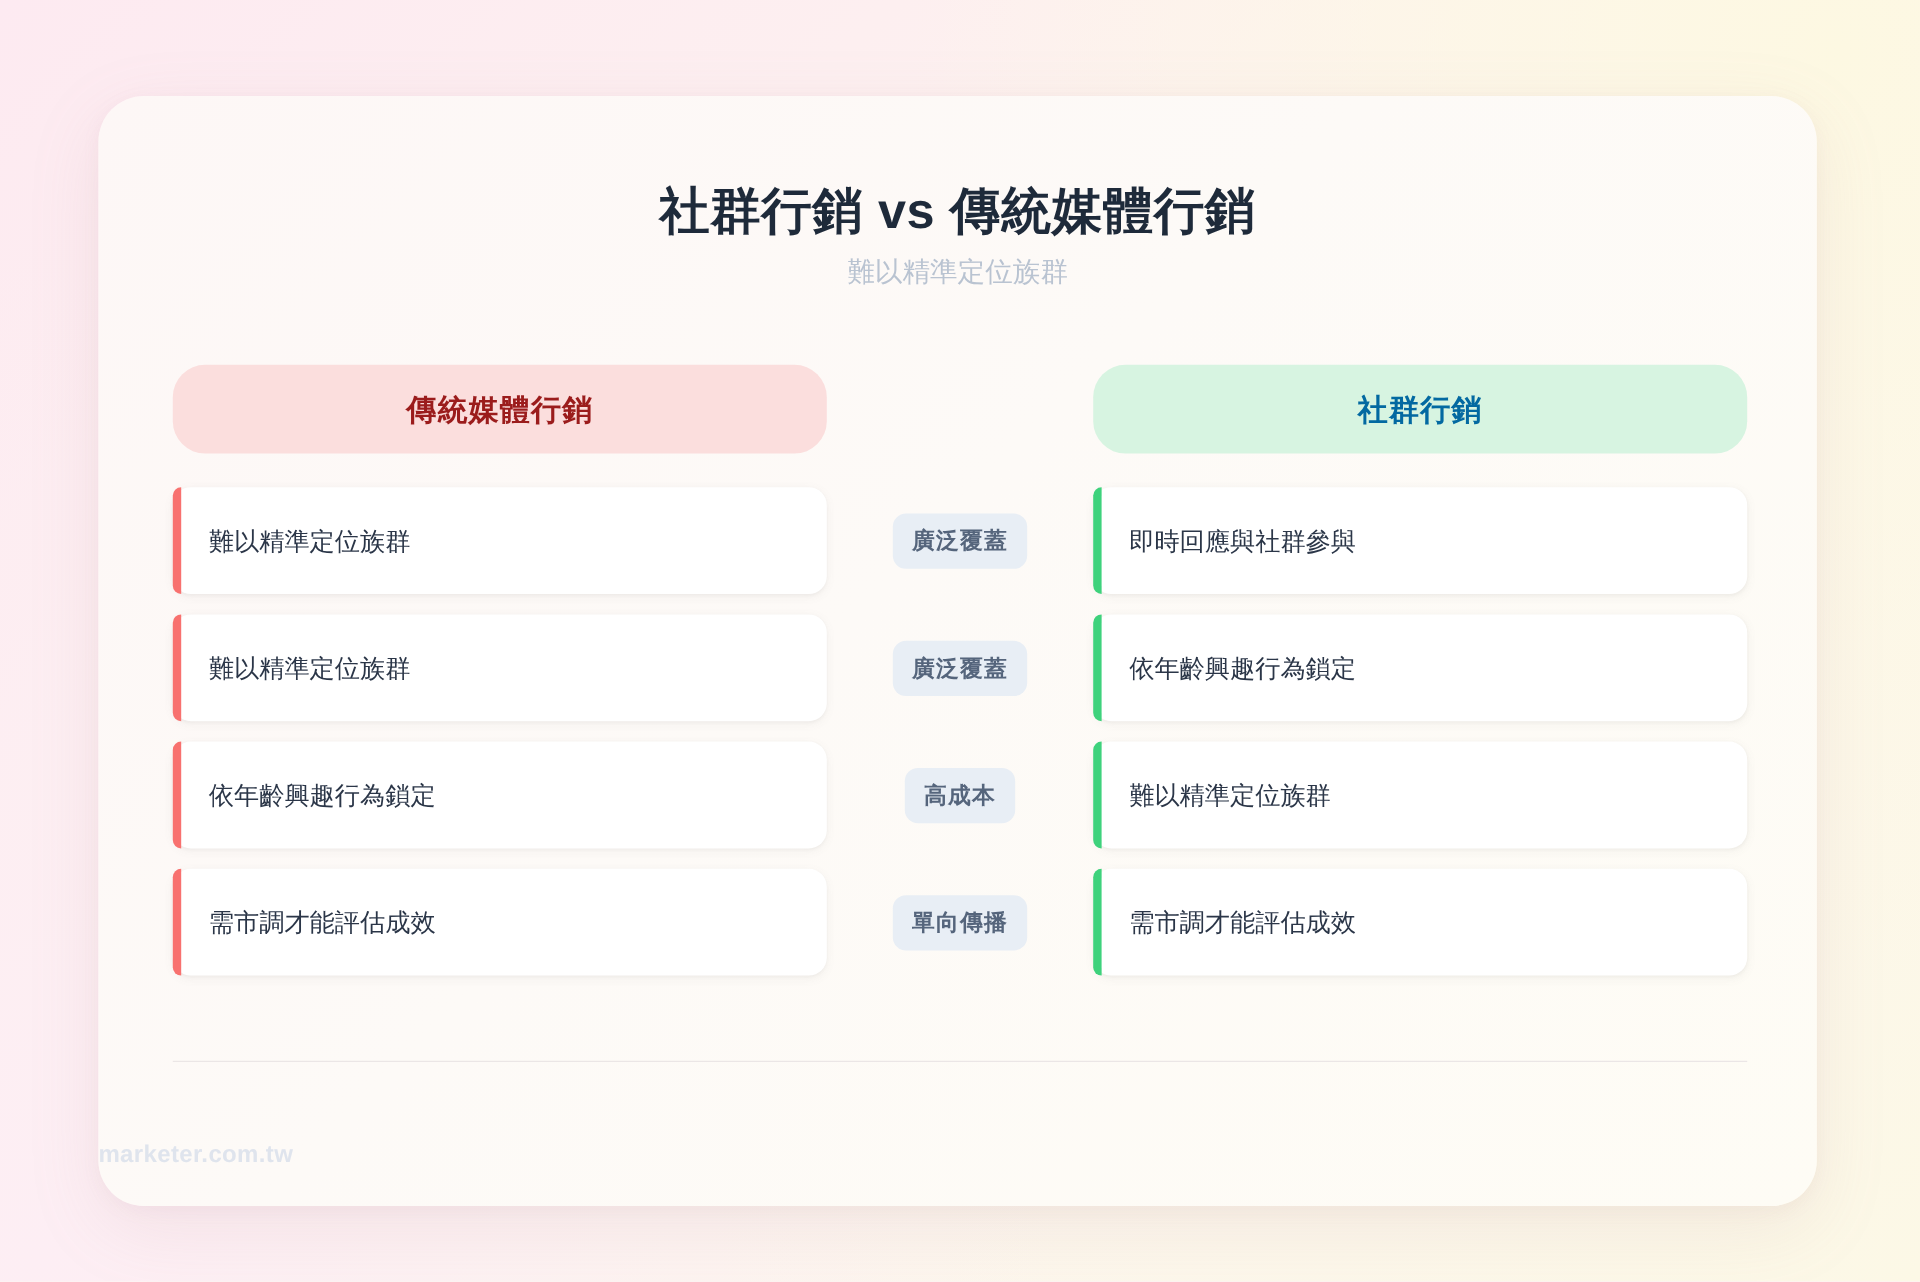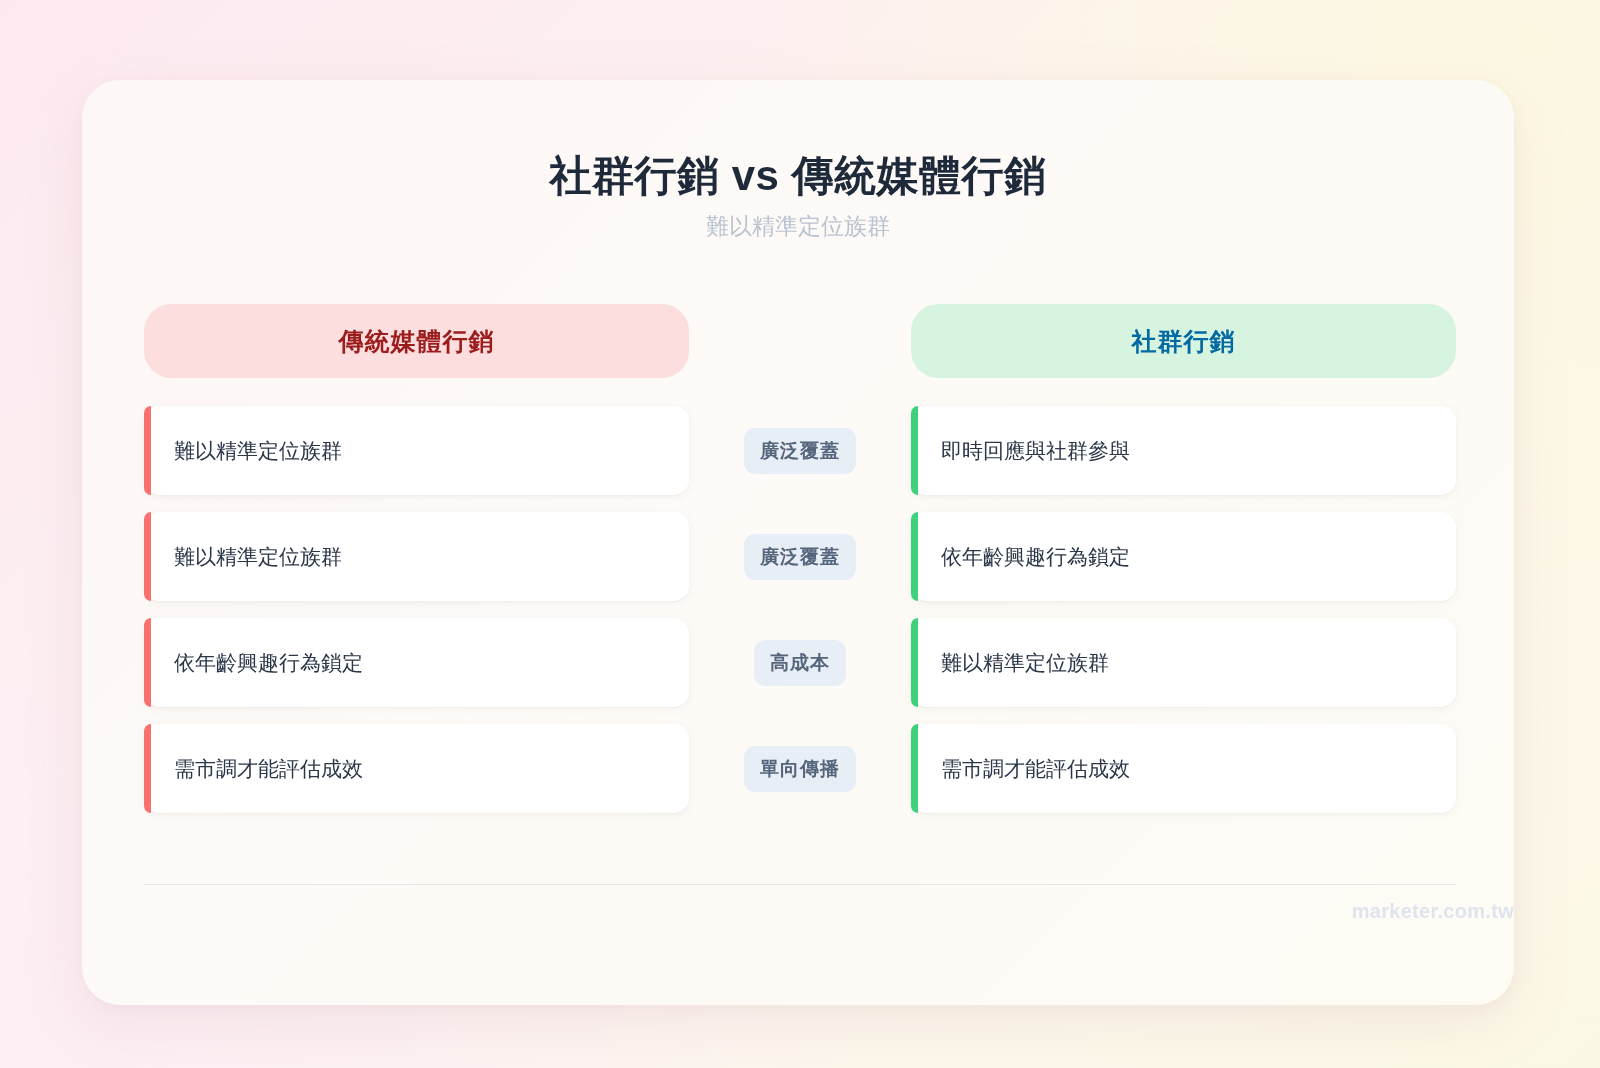--- a/index.html
+++ b/index.html
@@ -154,23 +154,23 @@
     position: absolute;
     left: 62px;
     top: 804px;
     width: 1312px;
     height: 1px;
     background: #ebe6e6;
   }
   .footer {
     position: absolute;
     left: 0;
-    top: 820px;
-    width: 100%;
-    text-align: right;
+    top: 871px;
+    width: 100%;
+    text-align: left;
     font-size: 20px;
     font-weight: 700;
     letter-spacing: 0.3px;
     color: #dfe4ed;
   }
 </style>
 </head>
 <body>
 
 <div class="stage">

